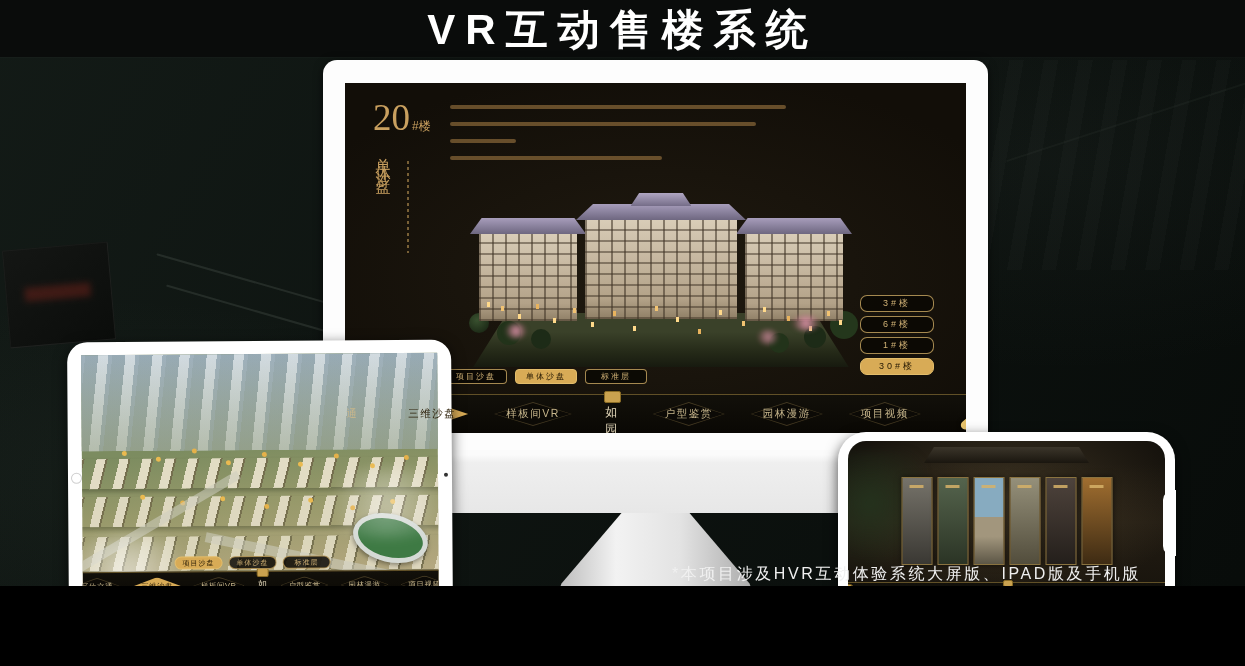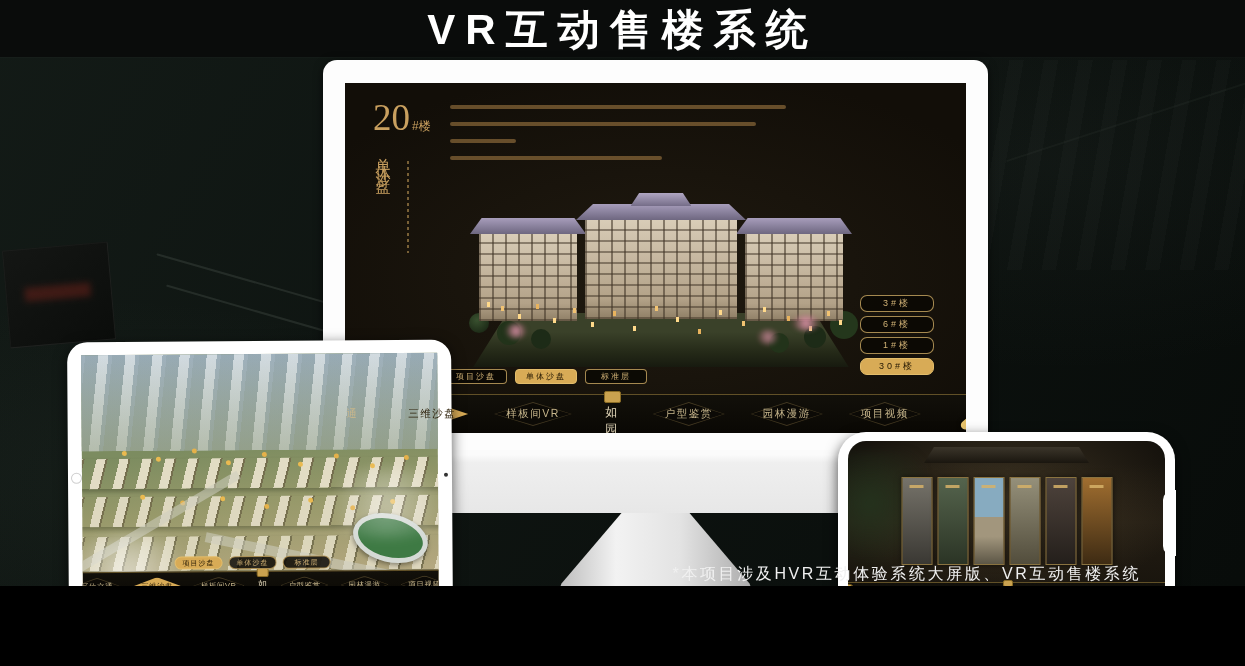--- a/index.html
+++ b/index.html
@@ -322,14 +322,14 @@
         <div class="nav-logo"><span class="seal"></span><span>如园</span></div>
         <div class="nav-item"><b>户型鉴赏</b></div>
         <div class="nav-item active"><b>园林漫游</b></div>
         <div class="nav-item"><b>项目视频</b></div>
         <span class="scroll-icon"></span>
       </div>
     </div>
     <div class="p-notch"></div>
   </div>
 
-  <div class="footnote">*本项目涉及HVR互动体验系统大屏版、VR互动售楼系统</div>
+  <div class="footnote">*本项目涉及HVR互动体验系统大屏版、IPAD版及手机版</div>
 </div>
 
 </body></html>

